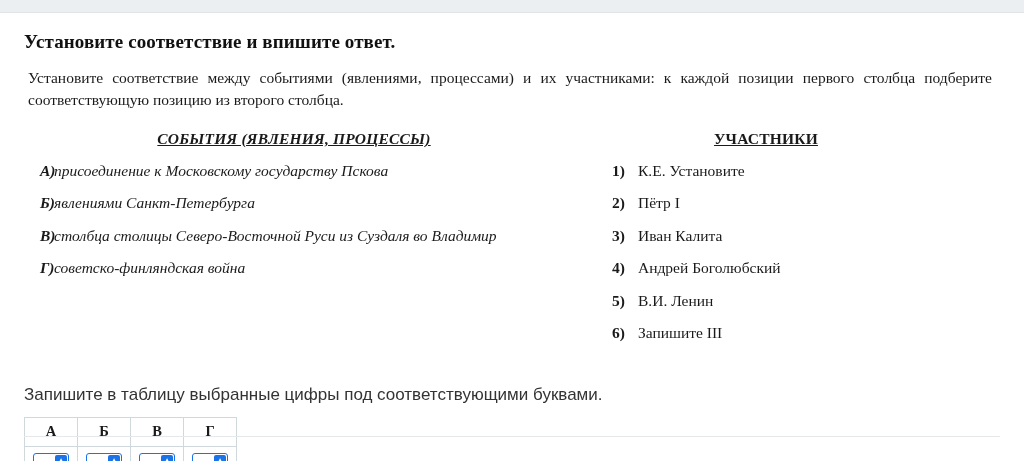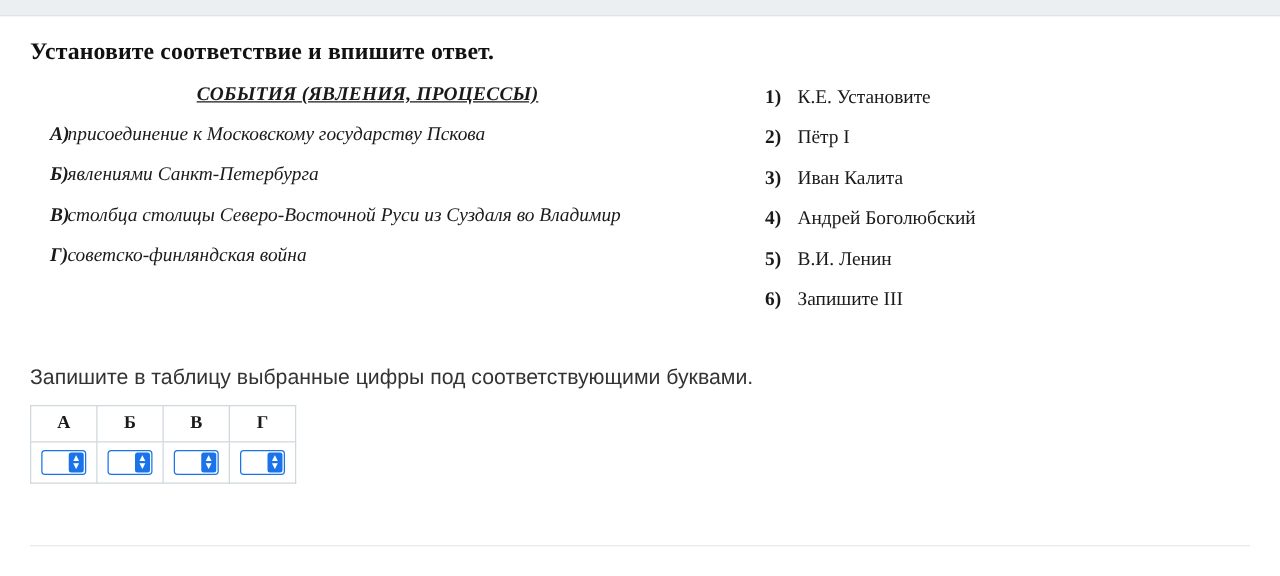--- a/index.html
+++ b/index.html
@@ -153,20 +153,21 @@
 </style>
 </head>
 <body>
 
 <div class="top-strip"></div>
 
 <div class="page">
 
   <div class="task-title">Установите соответствие и впишите ответ.</div>
 
+  <div class="intro">Установите соответствие между событиями (явлениями, процессами) и их участниками: к каждой позиции первого столбца подберите соответствующую позицию из второго столбца.</div>
 
   <div class="columns">
 
     <div class="col-left">
       <div class="col-head left-head">СОБЫТИЯ (ЯВЛЕНИЯ, ПРОЦЕССЫ)</div>
 
       <div class="item">
         <span class="item-key">А)</span>
         <span class="item-text">присоединение к Московскому государству Пскова</span>
       </div>
@@ -178,20 +179,21 @@
         <span class="item-key">В)</span>
         <span class="item-text">столбца столицы Северо-Восточной Руси из Суздаля во Владимир</span>
       </div>
       <div class="item">
         <span class="item-key">Г)</span>
         <span class="item-text">советско-финляндская война</span>
       </div>
     </div>
 
     <div class="col-right">
+      <div class="col-head right-head">УЧАСТНИКИ</div>
 
       <div class="right-list">
         <div class="item">
           <span class="item-key">1)</span>
           <span class="item-text">К.Е. Установите</span>
         </div>
         <div class="item">
           <span class="item-key">2)</span>
           <span class="item-text">Пётр I</span>
         </div>

